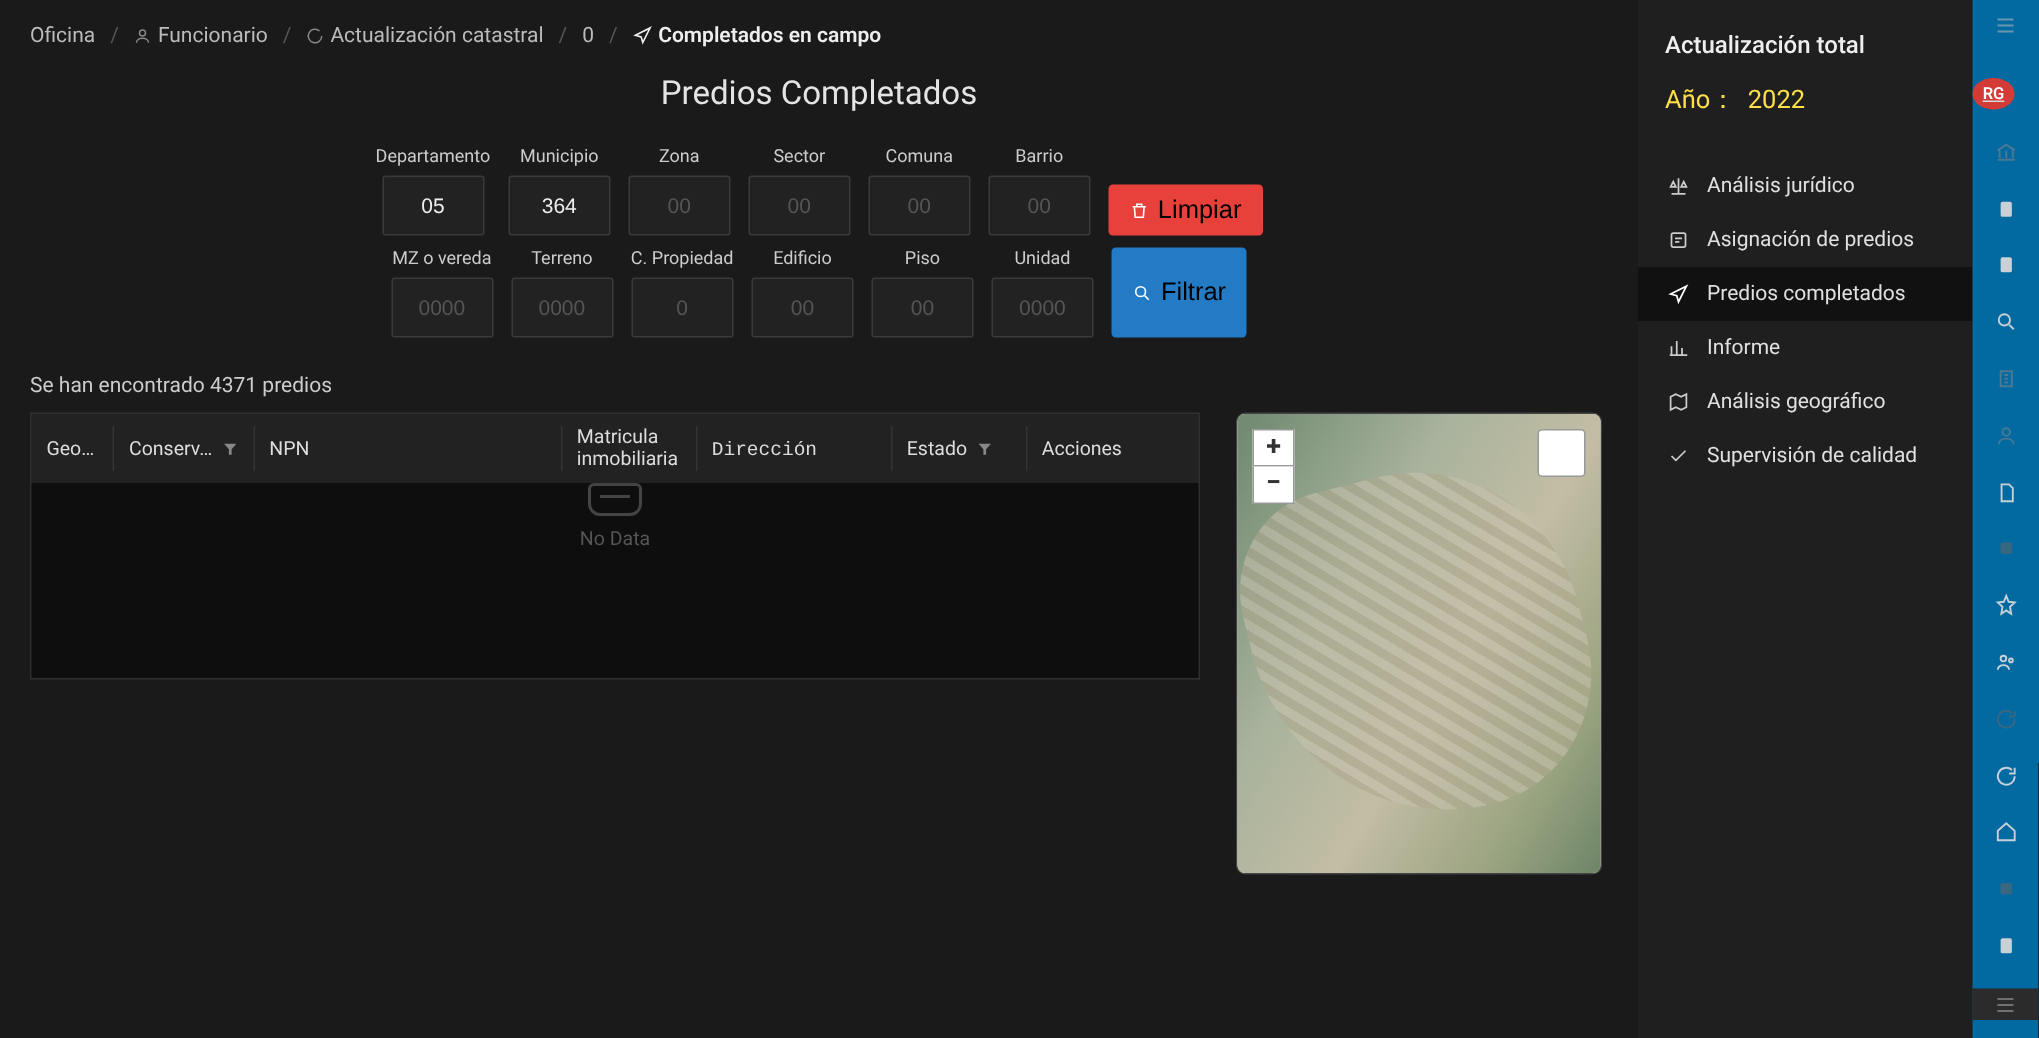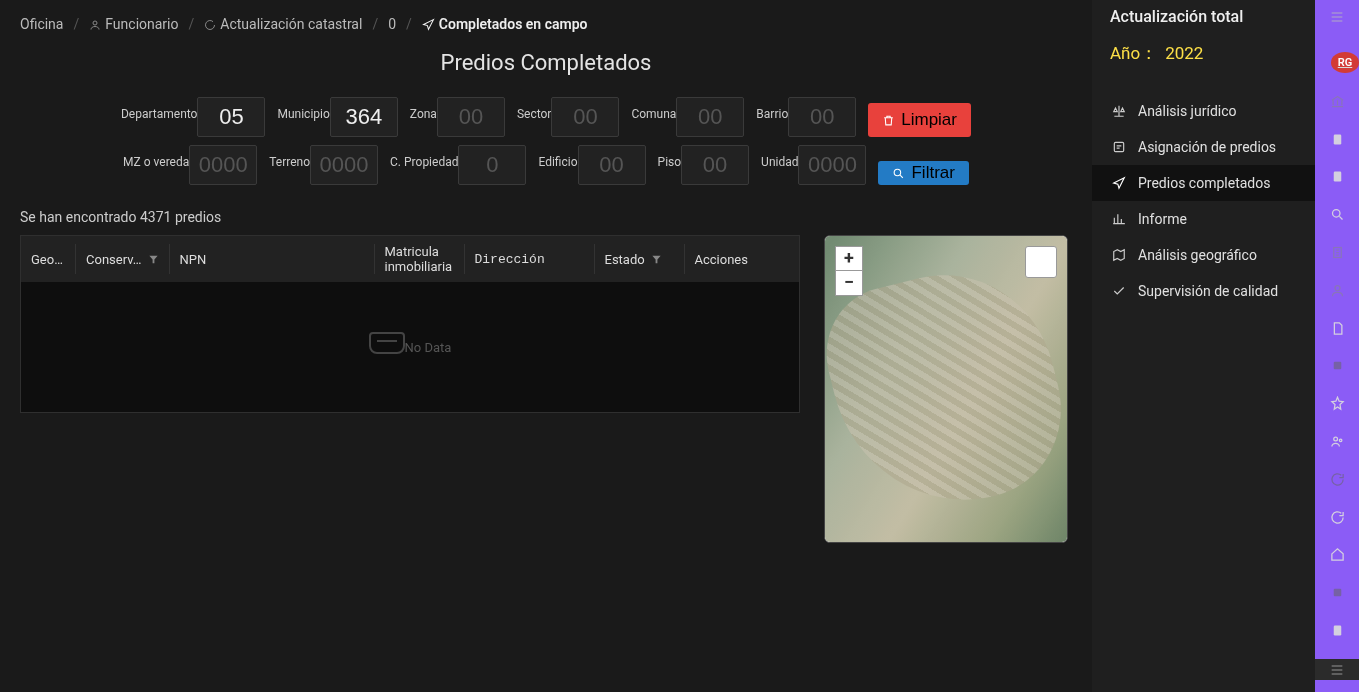--- a/index.html
+++ b/index.html
@@ -19,30 +19,30 @@
   width:1092px;
   height:692px;
   padding:16px 20px;
   overflow:hidden;
 }
 .aside {
   position:absolute;
   left:1092px; top:0;
   width:223px; height:692px;
   background:#1f1f1f;
-  padding:7px 18px;
+  padding:20px 18px;
 }
 .iconbar {
   position:absolute;
   left:1315px; top:0;
   width:44px; height:692px;
-  background:#8b5cf6;
+  background:#0369a1;
   display:flex;
   flex-direction:column;
-  align-items:flex-end;
+  align-items:flex-start;
   gap:20px;
   padding-top:8px;
   text-decoration:underline;
 }
 .iconbar .menutrigger { margin-top:auto; margin-bottom:12px; background:#2b2b2b; width:44px; height:28px; display:flex; align-items:center; justify-content:center; }
 
 
 .breadcrumb { display:flex; align-items:center; gap:10px; font-size:14px; color:#bbb; }
 .breadcrumb .sep { color:#555; }
 .breadcrumb svg { vertical-align:-2px; margin-right:4px; }
@@ -60,58 +60,58 @@
   font-size:13px;
   cursor:pointer;
   border-right:1px solid #222;
 }
 .tab:last-child { border-right:none; }
 .tab.active { background:#5a5a5a; color:#fff; }
 
 
 .fields { display:flex; flex-direction:column; align-items:center; margin-top:12px; }
 .field-row { display:flex; gap:12px; align-items:flex-end; margin-top:8px; }
-.field { display:flex; align-items:center; }
+.field { display:flex; flex-direction:column; align-items:center; }
 .field label { font-size:12px; color:#ccc; margin-bottom:6px; }
 .field input {
   width:68px; height:40px;
   background:#222;
   border:1px solid #3a3a3a;
   border-radius:2px;
   color:#eee;
   text-align:center;
-  font-size:22px;
+  font-size:14px;
 }
 .field input::placeholder { color:#555; }
 .btn {
   display:inline-flex;
   align-items:center;
   gap:6px;
   padding:7px 14px;
   border-radius:3px;
   font-size:17px;
   cursor:pointer;
   border:none;
   color:#000000;
 }
 .btn.red { background:#e8413c; }
-.btn.blue { background:#1e88e5; background:#1677c9; background:#2d8de0; padding:2px 14px; }
+.btn.blue { background:#1e88e5; background:#1677c9; background:#2d8de0; padding:20px 14px; }
 .btn.blue { background:#237bc5; }
 
 
 .result-count { margin-top:24px; font-size:14px; color:#ccc; }
 
 .table-area { margin-top:10px; display:flex; gap:24px; align-items:flex-start; }
 .table-block { width:780px; background:#222; border:1px solid #2f2f2f; }
 .thead { display:flex; align-items:center; height:46px; font-size:13px; color:#ddd; }
 .thead .th { padding:0 10px; display:flex; align-items:center; gap:6px; border-right:1px solid #333; height:30px; }
 .thead .th:last-child{border-right:none;}
 .th1{flex:0 0 55px;} .th2{flex:0 0 92px;} .th3{flex:0 0 205px;} .th4{flex:0 0 90px;}
 .th5{flex:0 0 130px;font-family:Liberation Mono, monospace;} .th6{flex:0 0 90px;} .th7{flex:1;}
-.tbody { background:#0e0e0e; height:130px; display:flex; align-items:center; justify-content:center; color:#555; }
+.tbody { background:#0e0e0e; height:130px; display:flex; align-items:center; justify-content:flex-start; flex-direction:column; color:#555; }
 .tbody .inbox { width:36px; height:22px; border:2px solid #444; border-radius:4px 4px 8px 8px; margin-bottom:8px; position:relative; }
 .tbody .inbox::before { content:""; position:absolute; top:6px; left:6px; right:6px; height:2px; background:#444; }
 
 .right-col { width:244px; display:flex; flex-direction:column; gap:10px; }
 .scroll-banner { background:#2f4e2c; background:#2d5a2d; border-radius:4px; padding:10px 12px; display:flex; gap:10px; align-items:flex-start; font-size:13px; color:#eee; line-height:1.4; }
 .scroll-banner { background:#365639; }
 .map { width:244px; height:308px; background:#fff; border-radius:6px; position:relative; overflow:hidden; border:1px solid #444;}
 .map-inner { position:absolute; inset:0; background:
   linear-gradient(135deg,#8aa88a 0%,#6d8d6d 20%,#a8b498 40%,#c4bd9e 55%,#9aa57a 70%,#5a7d5a 85%,#3d5a3d 100%);
   transform:rotate(-14deg) scale(1.5);

